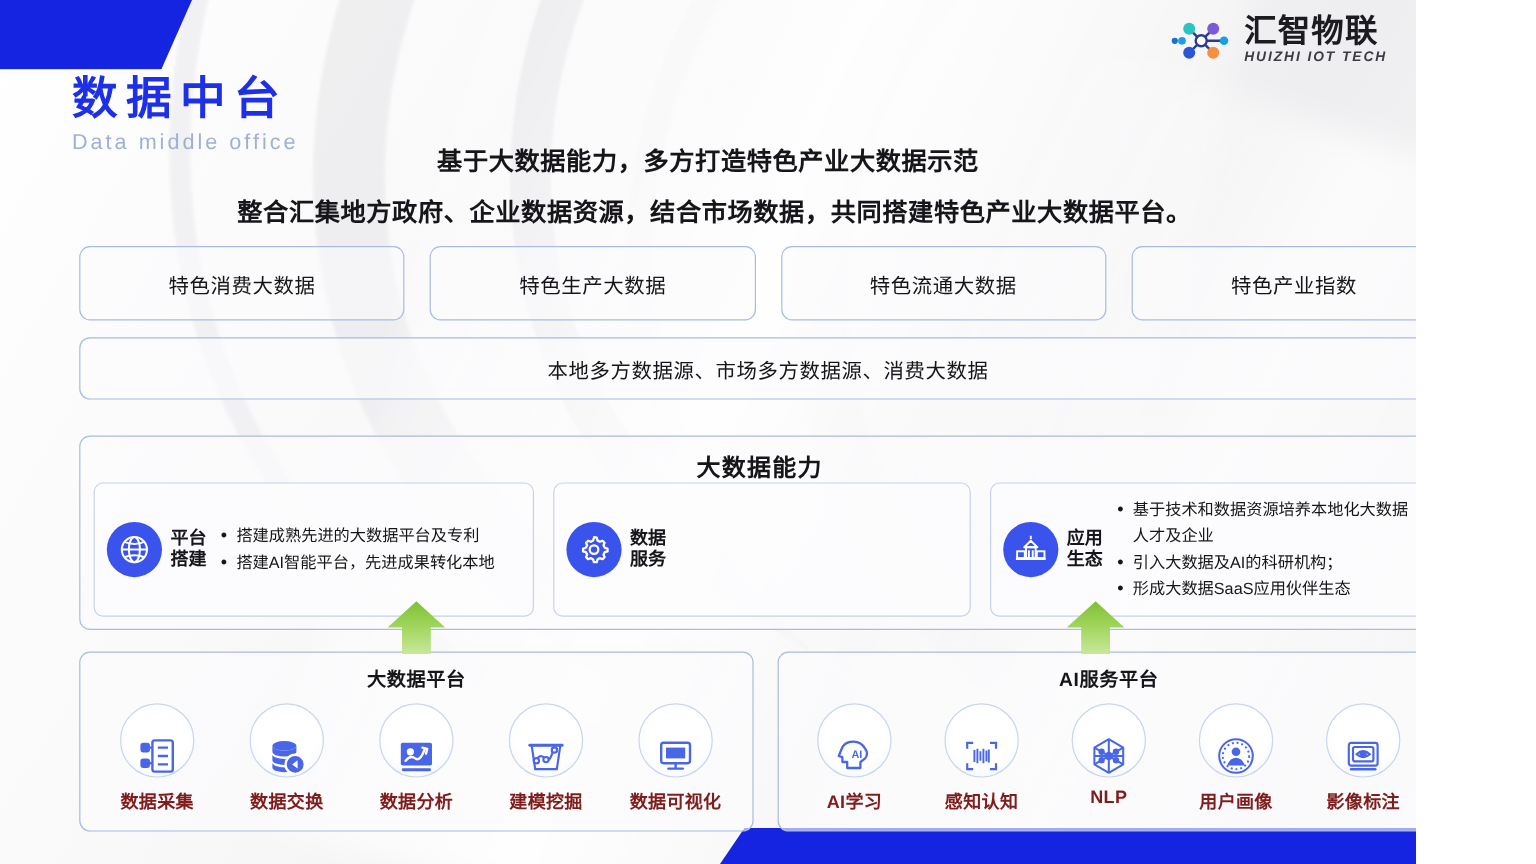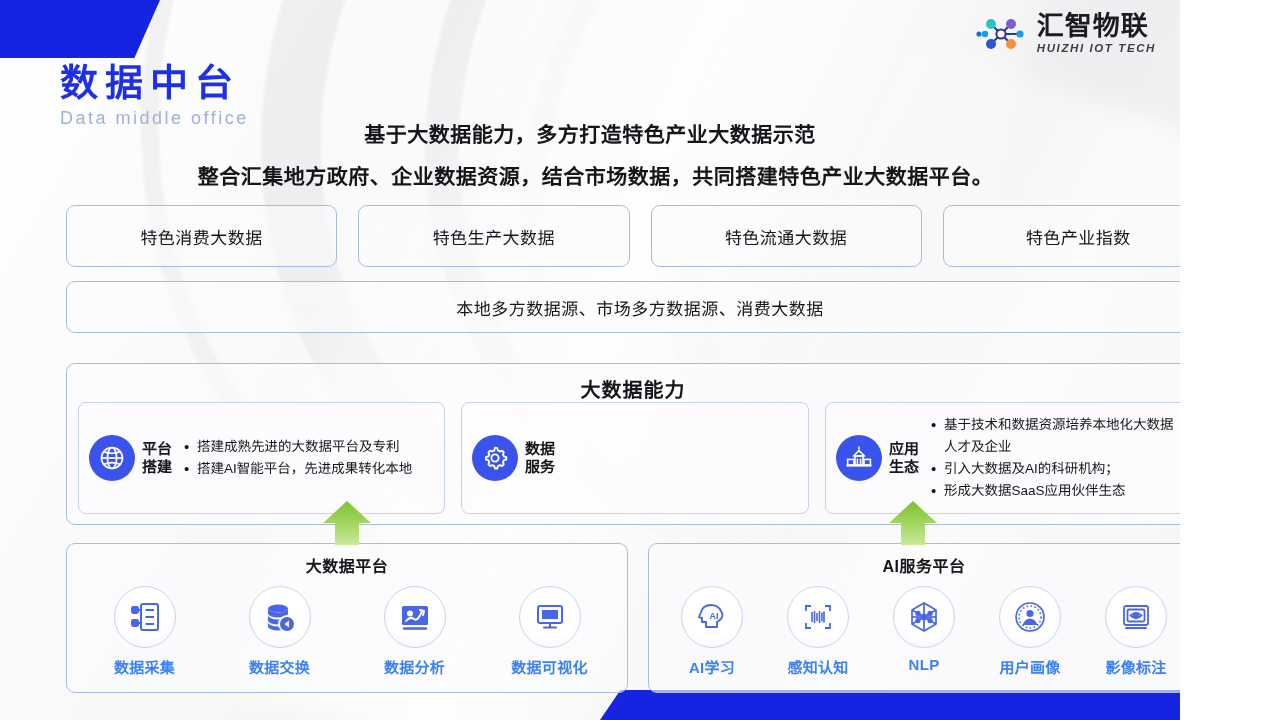--- a/index.html
+++ b/index.html
@@ -310,26 +310,26 @@
     display: flex;
     flex-direction: column;
     align-items: center;
     width: 100px;
   }
   .plat-circle {
     width: 62px; height: 62px;
     border-radius: 50%;
     border: 1px solid #c8d6ef;
     background: radial-gradient(circle at 50% 40%, #ffffff 55%, #f2f5fb 100%);
-    display: flex; align-items: center; justify-content: center;
+    display: flex; align-items: flex-end; justify-content: center;
   }
   .plat-name {
     margin-top: 8px;
     font-size: 15px;
-    color: #3b82f6;
+    color: #7f1d1d;
     font-weight: 700;
     letter-spacing: .3px;
     white-space: nowrap;
   }
   .plat-right .plat-name { font-weight: 700; }
 </style>
 </head>
 <body>
 
 <div class="slide">
@@ -513,20 +513,33 @@
             <rect x="4" y="6" width="26" height="19" rx="1.5" fill="#4a66e8"></rect>
             <circle cx="12" cy="13.5" r="3" fill="#ffffff"></circle>
             <path d="M8 21 q4-5 8-2 t8-8" stroke="#ffffff" stroke-width="2" fill="none" stroke-linecap="round"></path>
             <path d="M22 10 l4 1 -1 4" stroke="#ffffff" stroke-width="2" fill="none" stroke-linecap="round" stroke-linejoin="round"></path>
             <line x1="6" y1="28.5" x2="28" y2="28.5" stroke="#4a66e8" stroke-width="2.4" stroke-linecap="round"></line>
           </svg>
         </div>
         <div class="plat-name">数据分析</div>
       </div>
 
+      <div class="plat-item">
+        <div class="plat-circle">
+          <svg width="34" height="34" viewBox="0 0 34 34" fill="none" stroke="#4a66e8" stroke-width="1.8">
+            <path d="M5 8 L29 8 L26 28 L8 28 Z"></path>
+            <path d="M8 22 q4-8 8-3 t7-7" stroke-linecap="round"></path>
+            <circle cx="9" cy="21" r="2.2" fill="#ffffff"></circle>
+            <circle cx="17" cy="20" r="2.2" fill="#ffffff"></circle>
+            <circle cx="24" cy="12" r="2.2" fill="#ffffff"></circle>
+            <line x1="3.5" y1="8" x2="30.5" y2="8" stroke-width="2.4" stroke-linecap="round"></line>
+          </svg>
+        </div>
+        <div class="plat-name">建模挖掘</div>
+      </div>
 
       <div class="plat-item">
         <div class="plat-circle">
           <svg width="34" height="34" viewBox="0 0 34 34" fill="none" stroke="#4a66e8" stroke-width="2">
             <rect x="5" y="6" width="24" height="17" rx="2"></rect>
             <rect x="9" y="10" width="16" height="9" fill="#4a66e8" stroke="none"></rect>
             <line x1="17" y1="23" x2="17" y2="27"></line>
             <line x1="11" y1="27.5" x2="23" y2="27.5" stroke-linecap="round"></line>
           </svg>
         </div>

